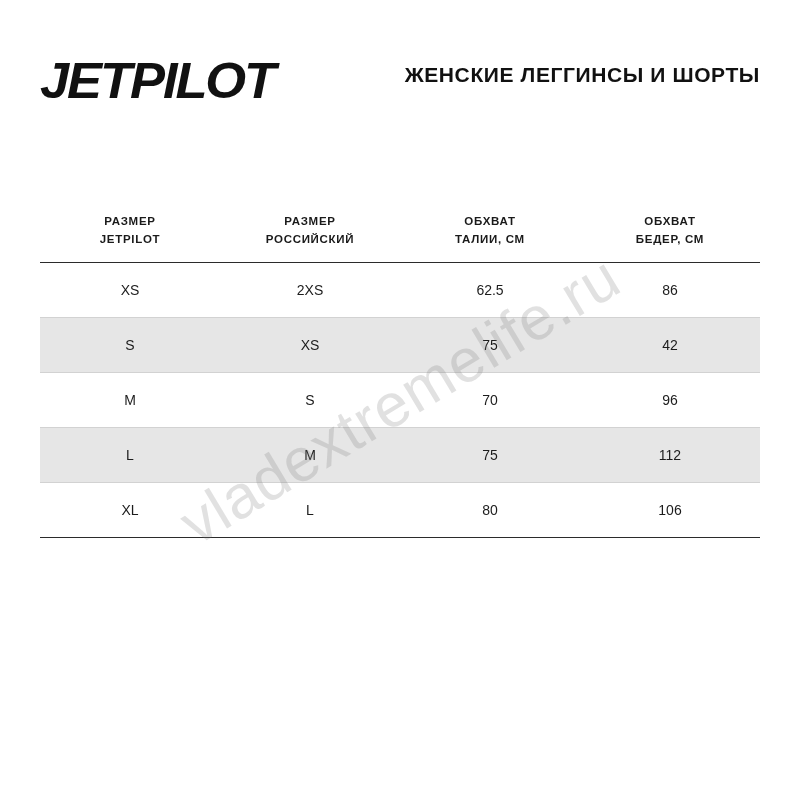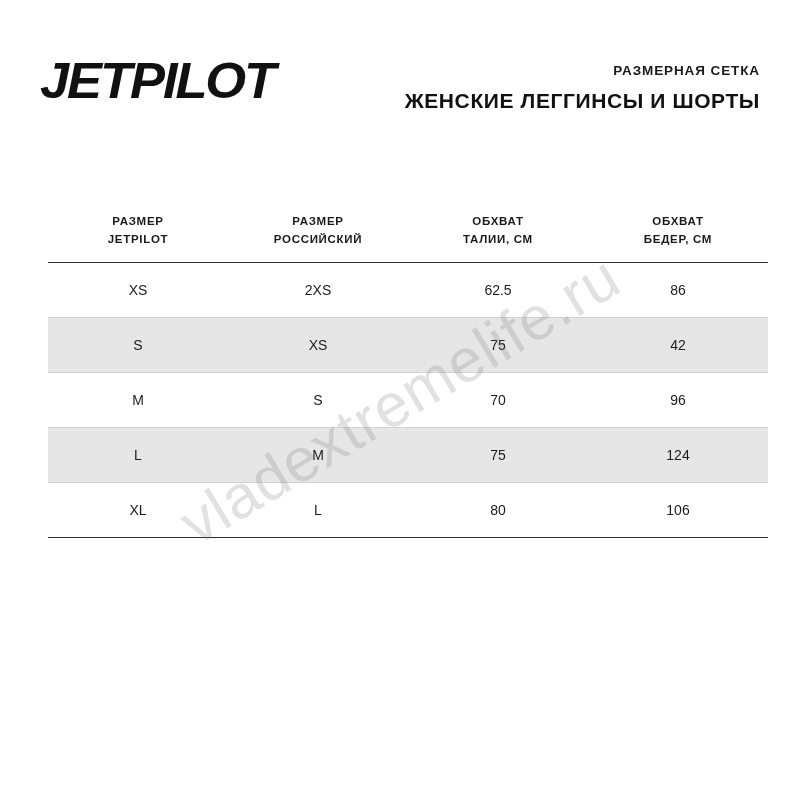--- a/index.html
+++ b/index.html
@@ -91,21 +91,21 @@
     font-size: 21px;
     font-weight: 700;
     letter-spacing: 0.6px;
     color: #111111;
     text-transform: uppercase;
   }
 
   
   #size-table {
     position: absolute;
-    left: 48px;
+    left: 40px;
     top: 200px;
     width: 720px;
     border-collapse: collapse;
     z-index: 2;
     background: transparent;
   }
   #size-table col.c1 { width: 25%; }
   #size-table col.c2 { width: 25%; }
   #size-table col.c3 { width: 25%; }
   #size-table col.c4 { width: 25%; }
@@ -149,21 +149,20 @@
 
   <div id="watermark">
     <div class="wm-text">vladextremelife.ru</div>
   </div>
 
   <div id="header">
     <div id="logo">
       <span class="logo-text">JETPILOT</span>
     </div>
     <div id="title-block">
-      <div class="subtitle">РАЗМЕРНАЯ СЕТКА</div>
       <div class="maintitle">ЖЕНСКИЕ ЛЕГГИНСЫ И ШОРТЫ</div>
     </div>
   </div>
 
   <table id="size-table">
     <colgroup>
       <col class="c1">
         <col class="c2">
         <col class="c3">
         <col class="c4">
@@ -204,21 +203,21 @@
       <tr>
         <td>M</td>
         <td>S</td>
         <td>70</td>
         <td>96</td>
       </tr>
       <tr class="alt">
         <td>L</td>
         <td>M</td>
         <td>75</td>
-        <td>124</td>
+        <td>112</td>
       </tr>
       <tr>
         <td>XL</td>
         <td>L</td>
         <td>80</td>
         <td>106</td>
       </tr>
     </tbody>
   </table>
 

